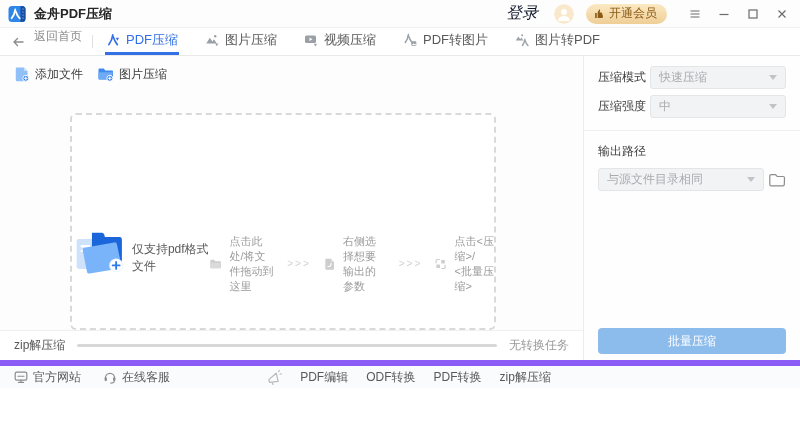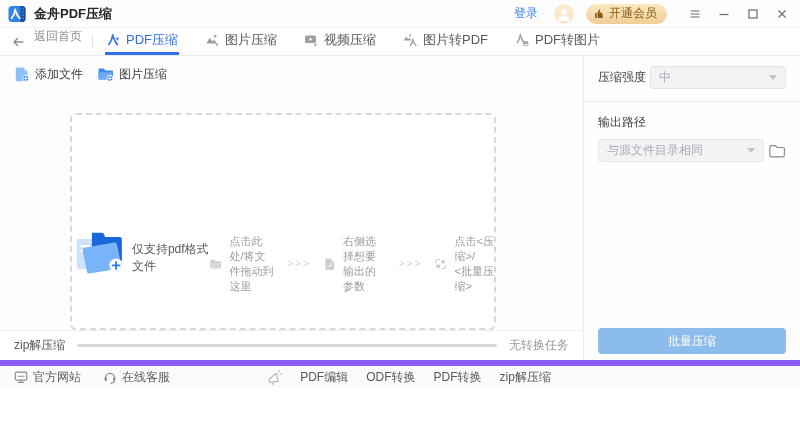--- a/index.html
+++ b/index.html
@@ -5,21 +5,21 @@
   * { margin:0; padding:0; box-sizing:border-box; }
   html,body { width:800px; height:448px; overflow:hidden; }
   body { font-family:"Liberation Sans","DejaVu Sans",sans-serif; background:#fff; color:#333; }
   .window { width:800px; height:388px; display:flex; flex-direction:column; background:#fff; }
 
   
   .titlebar { height:28px; display:flex; align-items:center; padding:0 8px 0 8px; background:#fdfdfd; border-bottom:1px solid #f1f1f1; flex:0 0 28px; }
   .logo { width:18px; height:18px; margin-right:8px; flex:0 0 auto; }
   .app-title { font-size:13px; font-weight:bold; color:#262626; }
   .tb-right { margin-left:auto; display:flex; align-items:center; }
-  .login-link { font-size:12px; color:#3b82f6; cursor:pointer; margin-right:16px; }
+  .login-link { font-size:16px; color:#0f172a; cursor:pointer; margin-right:16px;font-style:italic; }
   .avatar { width:20px; height:20px; border-radius:50%; overflow:hidden; margin-right:12px; cursor:pointer; }
   .vip-pill { height:20px; border-radius:10px; padding:0 10px 0 8px; display:flex; align-items:center; gap:4px;
               background:linear-gradient(180deg,#fbe9c2 0%,#efce96 100%); cursor:pointer; margin-right:18px; }
   .vip-pill span { font-size:12px; color:#8a5a16; }
   .win-controls { display:flex; align-items:center; gap:9px; }
   .win-btn { width:20px; height:20px; display:flex; align-items:center; justify-content:center; cursor:pointer; }
 
   
   .navbar { height:28px; flex:0 0 28px; display:flex; align-items:stretch; border-bottom:1px solid #e9e9e9; background:#fff; }
   .nav-back { display:flex; align-items:center; padding-left:11px; cursor:pointer; }
@@ -163,38 +163,38 @@
             <rect x="1" y="2.5" width="11" height="7.5" rx="1.5" fill="currentColor"></rect>
             <path d="M5.5 4.5 l3 1.8 -3 1.8 z" fill="#fff"></path>
             <path d="M9.8 10.8 h3.2 l-1.6 2.6 z" fill="currentColor"></path>
           </svg>
         </span>
         <span>视频压缩</span>
       </div>
       <div class="tab">
         <span class="ticon">
           <svg width="14" height="14" viewBox="0 0 14 14">
+            <path d="M5.4 1.6 C5 4.6 4 7.2 2.3 9.5" stroke="currentColor" stroke-width="1.5" fill="none" stroke-linecap="round"></path>
+            <path d="M5.7 3.2 C6.4 5.6 7.5 7.7 9 9.5" stroke="currentColor" stroke-width="1.5" fill="none" stroke-linecap="round"></path>
+            <rect x="8.3" y="8.3" width="5" height="4.5" rx="0.8" fill="currentColor"></rect>
+            <path d="M9 12 l1.4 -1.8 1 1.2 .8 -1 1 1.6 z" fill="#fff"></path>
+          </svg>
+        </span>
+        <span>PDF转图片</span>
+      </div>
+      <div class="tab">
+        <span class="ticon">
+          <svg width="14" height="14" viewBox="0 0 14 14">
             <path d="M0.8 7.5 L3.3 3.5 L5.2 6.2 L6.4 4.6 L8.3 7.5 Z" fill="currentColor"></path>
             <circle cx="7.2" cy="2.2" r="1" fill="currentColor"></circle>
             <path d="M9.9 6.2 C9.6 8.6 8.8 10.8 7.4 12.6" stroke="currentColor" stroke-width="1.4" fill="none" stroke-linecap="round"></path>
             <path d="M10.2 7.6 C10.8 9.6 11.7 11.2 13 12.6" stroke="currentColor" stroke-width="1.4" fill="none" stroke-linecap="round"></path>
           </svg>
         </span>
         <span>图片转PDF</span>
-      </div>
-      <div class="tab">
-        <span class="ticon">
-          <svg width="14" height="14" viewBox="0 0 14 14">
-            <path d="M5.4 1.6 C5 4.6 4 7.2 2.3 9.5" stroke="currentColor" stroke-width="1.5" fill="none" stroke-linecap="round"></path>
-            <path d="M5.7 3.2 C6.4 5.6 7.5 7.7 9 9.5" stroke="currentColor" stroke-width="1.5" fill="none" stroke-linecap="round"></path>
-            <rect x="8.3" y="8.3" width="5" height="4.5" rx="0.8" fill="currentColor"></rect>
-            <path d="M9 12 l1.4 -1.8 1 1.2 .8 -1 1 1.6 z" fill="#fff"></path>
-          </svg>
-        </span>
-        <span>PDF转图片</span>
       </div>
     </div>
   </div>
 
   <div class="bodyrow">
 
     <div class="main">
       <div class="toolbar">
         <div class="tool-btn">
           <svg width="16" height="16" viewBox="0 0 16 16">
@@ -271,20 +271,27 @@
 
       <div class="progress-strip">
         <span class="progress-label">zip解压缩</span>
         <div class="progress-track"></div>
         <span class="progress-status">无转换任务</span>
       </div>
     </div>
 
     <div class="sidebar">
       <div class="side-row">
+        <span class="side-label">压缩模式</span>
+        <div class="select">
+          <span class="val">快速压缩</span>
+          <i class="caret"></i>
+        </div>
+      </div>
+      <div class="side-row">
         <span class="side-label">压缩强度</span>
         <div class="select">
           <span class="val">中</span>
           <i class="caret"></i>
         </div>
       </div>
       <div class="side-divider"></div>
       <div class="out-label">输出路径</div>
       <div class="out-row">
         <div class="select">

